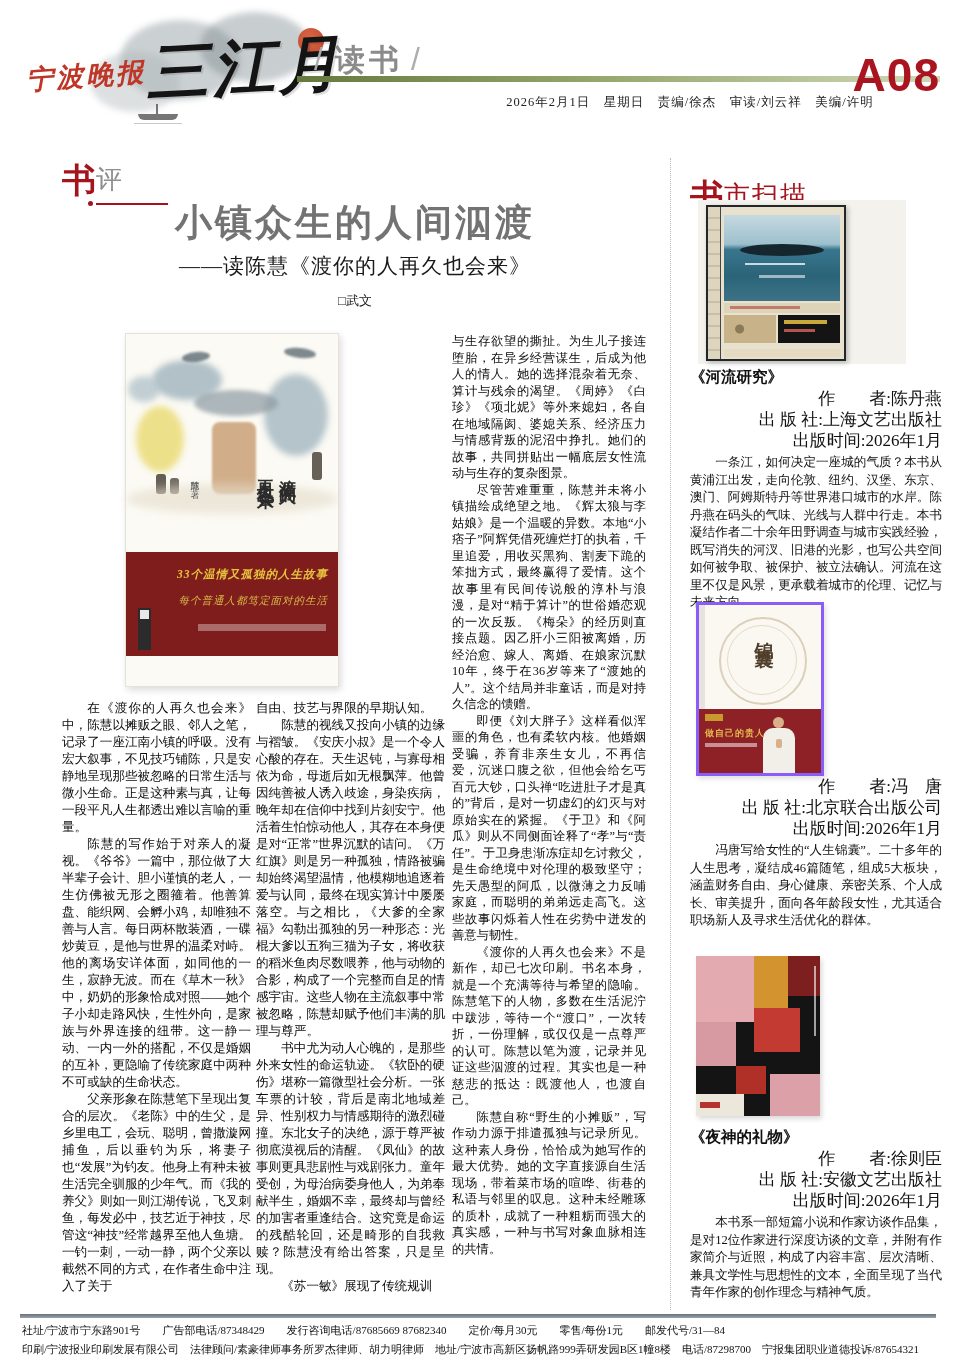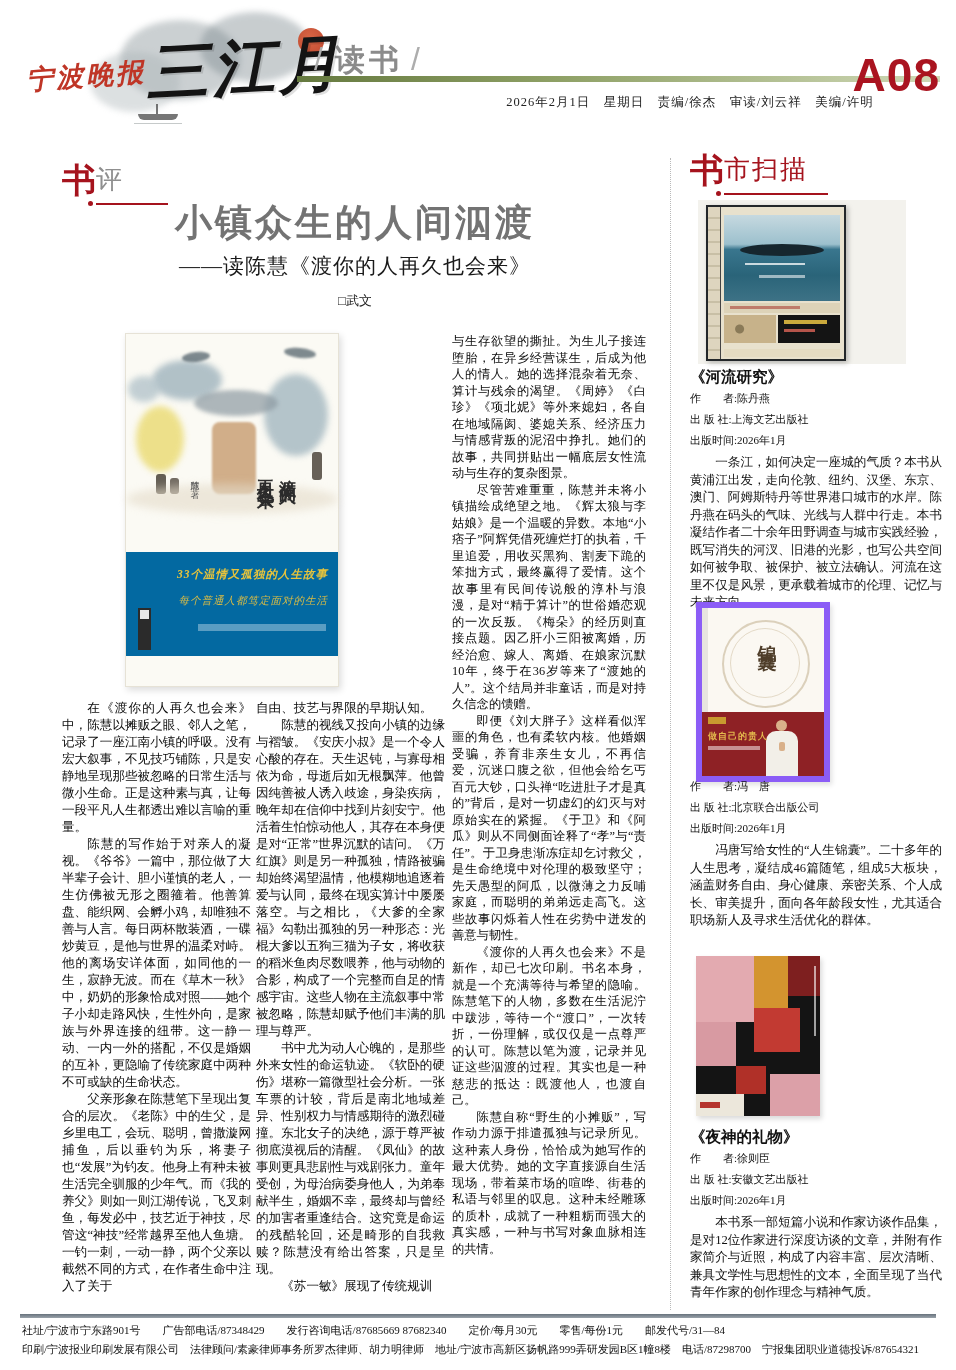--- a/index.html
+++ b/index.html
@@ -61,41 +61,41 @@
   .wc6{left:68px;top:56px;width:84px;height:26px;background:#8d9aa2;opacity:.7;filter:blur(2px);}
   .wc7{left:56px;top:18px;width:28px;height:10px;background:#5f6d75;opacity:.8;filter:blur(1px);transform:rotate(-6deg);}
   .wc8{left:158px;top:14px;width:32px;height:10px;background:#5f6d75;opacity:.8;filter:blur(1px);transform:rotate(6deg);}
   .wc9{left:30px;top:140px;width:10px;height:20px;background:#4a4339;opacity:.85;border-radius:3px;filter:blur(.5px);}
   .wc10{left:44px;top:144px;width:9px;height:16px;background:#5a5148;opacity:.85;border-radius:3px;filter:blur(.5px);}
   .wc11{left:186px;top:118px;width:10px;height:28px;background:#4e463c;opacity:.85;border-radius:3px;filter:blur(.5px);}
   .wc12{left:0;top:150px;width:212px;height:30px;background:#e4dbc9;opacity:.6;filter:blur(4px);}
   .v-title{position:absolute;right:40px;top:132px;height:120px;writing-mode:vertical-rl;
            font-size:17px;font-weight:bold;color:#2b2b2b;letter-spacing:3px;white-space:pre-line;line-height:22px;}
   .v-author{position:absolute;left:62px;top:140px;height:70px;writing-mode:vertical-rl;font-size:9px;color:#555;}
-  .band{position:absolute;left:0;top:218px;width:212px;height:104px;background:#0369a1;}
+  .band{position:absolute;left:0;top:218px;width:212px;height:104px;background:#7f1d1d;}
   .band-l1{position:absolute;right:10px;top:15px;font-size:11.5px;font-weight:bold;font-style:italic;
            color:#e6c33c;letter-spacing:1px;}
   .band-l2{position:absolute;right:10px;top:42px;font-size:10.5px;font-style:italic;color:#d9bb45;letter-spacing:1px;}
   .band-l3{position:absolute;right:12px;top:72px;width:128px;height:7px;background:rgba(255,255,255,.35);}
   .band-logo{position:absolute;left:12px;top:56px;width:13px;height:42px;background:#2b2b2b;}
   .band-logo:before{content:"";position:absolute;left:2px;top:2px;width:9px;height:9px;background:#e8e8e8;}
 
   
   .col{position:absolute;text-align:justify;font-size:12.6px;line-height:17px;color:#0a0a0a;overflow:hidden;}
   .col p{margin:0;text-indent:2em;}
   .col p.cont{text-indent:0;}
   .col1{left:62px;top:700px;width:189px;height:628px;}
   .col2{left:256px;top:700px;width:189px;height:628px;}
   .col3{left:452px;top:333px;width:194px;height:995px;font-size:12.3px;line-height:16.5px;}
 
   
   .v-sep{position:absolute;left:670px;top:158px;height:1152px;border-left:1px dotted #b9b9b9;}
   .bk{position:absolute;left:690px;width:252px;}
   .bk-title{font-size:15.5px;font-weight:bold;line-height:22px;}
-  .bk-meta{font-size:11px;line-height:21px;}
+  .bk-meta{font-size:17px;line-height:21px;text-align:right;}
   .bk-desc{margin:3px 0 0;font-size:12.6px;line-height:17.5px;text-align:justify;text-indent:2em;}
 
   
   .c1{position:absolute;left:698px;top:200px;width:208px;height:164px;background:#f3f2ed;}
   .c1-book{position:absolute;left:8px;top:5px;width:136px;height:152px;background:#e8e1cd;
            border:2px solid #23272a;box-shadow:2px 2px 5px rgba(0,0,0,.25);}
   .c1-spine{position:absolute;left:0;top:0;width:12px;height:100%;background:#ded5bf;border-right:1px solid #444;
             background-image:repeating-linear-gradient(#ded5bf 0 10px,#c8bfa6 10px 12px);}
   .c1-photo{position:absolute;left:16px;top:8px;right:4px;height:86px;
             background:linear-gradient(#c6d9e0 0%,#9cc0cd 34%,#39768e 40%,#2a6479 70%,#3d7286 100%);}
@@ -106,21 +106,21 @@
   .c1-strip:before{content:"";position:absolute;left:6px;top:3px;width:60%;height:3px;background:#b2574a;opacity:.7;}
   .c1-sepia{position:absolute;left:16px;top:108px;width:52px;height:28px;background:#c7b28a;
             background-image:radial-gradient(circle at 30% 50%,#8a7a58 4px,transparent 5px);}
   .c1-black{position:absolute;left:70px;right:4px;top:108px;height:28px;background:#141414;}
   .c1-black:before{content:"";position:absolute;left:6px;top:5px;width:70%;height:4px;background:#caa93c;}
   .c1-black:after{content:"";position:absolute;left:6px;top:14px;width:50%;height:3px;background:#b5544a;}
   .c1-base{position:absolute;left:16px;right:4px;bottom:2px;height:8px;background:#e4dbc2;}
 
   
   .c2{position:absolute;left:696px;top:602px;width:122px;height:168px;background:#fbf8f2;
-      border:6px solid #8b5cf6;box-shadow:2px 3px 5px rgba(0,0,0,.12);}
+      border:3px solid #8b5cf6;box-shadow:2px 3px 5px rgba(0,0,0,.12);}
   .c2-ring1{position:absolute;left:20px;top:12px;width:84px;height:84px;border:2px solid #cdbfa4;border-radius:50%;opacity:.7;}
   .c2-ring2{position:absolute;left:28px;top:20px;width:68px;height:68px;border:1px solid #d8ccb4;border-radius:50%;opacity:.7;}
   .c2-vt{position:absolute;left:52px;top:22px;writing-mode:vertical-rl;font-size:19px;font-weight:bold;
          color:#4f3e2a;letter-spacing:7px;}
   .c2-shade{position:absolute;left:0;top:0;width:6px;height:100%;background:rgba(0,0,0,.08);}
   .c2-band{position:absolute;left:0;bottom:0;width:100%;height:64px;background:#8e2125;}
   .c2-logo{position:absolute;left:6px;top:5px;width:18px;height:7px;background:#c9992f;}
   .c2-head{position:absolute;left:74px;top:8px;width:11px;height:11px;border-radius:50%;background:#d9b08a;}
   .c2-body{position:absolute;left:64px;top:19px;width:32px;height:45px;background:#f2efe8;border-radius:10px 10px 0 0;}
   .c2-hands{position:absolute;left:77px;top:30px;width:6px;height:9px;background:#d9b08a;border-radius:2px;}
@@ -215,21 +215,21 @@
     </div>
   <div class="col col3">
       <p class="cont">与生存欲望的撕扯。为生儿子接连堕胎，在异乡经营谋生，后成为他人的情人。她的选择混杂着无奈、算计与残余的渴望。《周婷》《白珍》《项北妮》等外来媳妇，各自在地域隔阂、婆媳关系、经济压力与情感背叛的泥沼中挣扎。她们的故事，共同拼贴出一幅底层女性流动与生存的复杂图景。</p>
       <p>尽管苦难重重，陈慧并未将小镇描绘成绝望之地。《辉太狼与李姑娘》是一个温暖的异数。本地“小痞子”阿辉凭借死缠烂打的执着，千里追爱，用收买黑狗、割麦下跪的笨拙方式，最终赢得了爱情。这个故事里有民间传说般的淳朴与浪漫，是对“精于算计”的世俗婚恋观的一次反叛。《梅朵》的经历则直接点题。因乙肝小三阳被离婚，历经治愈、嫁人、离婚、在娘家沉默10年，终于在36岁等来了“渡她的人”。这个结局并非童话，而是对持久信念的馈赠。</p>
       <p>即便《刘大胖子》这样看似浑噩的角色，也有柔软内核。他婚姻受骗，养育非亲生女儿，不再信爱，沉迷口腹之欲，但他会给乞丐百元大钞，口头禅“吃进肚子才是真的”背后，是对一切虚幻的幻灭与对原始实在的紧握。《于卫》和《阿瓜》则从不同侧面诠释了“孝”与“责任”。于卫身患渐冻症却乞讨救父，是生命绝境中对伦理的极致坚守；先天愚型的阿瓜，以微薄之力反哺家庭，而聪明的弟弟远走高飞。这些故事闪烁着人性在劣势中迸发的善意与韧性。</p>
       <p>《渡你的人再久也会来》不是新作，却已七次印刷。书名本身，就是一个充满等待与希望的隐喻。陈慧笔下的人物，多数在生活泥泞中跋涉，等待一个“渡口”，一次转折，一份理解，或仅仅是一点尊严的认可。陈慧以笔为渡，记录并见证这些泅渡的过程。其实也是一种慈悲的抵达：既渡他人，也渡自己。</p>
       <p>陈慧自称“野生的小摊贩”，写作动力源于排遣孤独与记录所见。这种素人身份，恰恰成为她写作的最大优势。她的文字直接源自生活现场，带着菜市场的喧哗、街巷的私语与邻里的叹息。这种未经雕琢的质朴，成就了一种粗粝而强大的真实感，一种与书写对象血脉相连的共情。</p>
     </div>
 
   <div class="v-sep"></div>
-  <div class="sec-tag market" style="left:690px;top:148px;text-align:right;">
+  <div class="sec-tag market" style="left:690px;top:174px;text-align:right;">
     <span class="tag-first">书</span><span class="tag-rest">市扫描</span>
     <div class="tag-dot"></div>
     <div class="tag-rule"></div>
   </div>
 
   <div class="c1">
     <div class="c1-book">
       <div class="c1-spine"></div>
       <div class="c1-photo">
         <div class="c1-bldg"></div>

